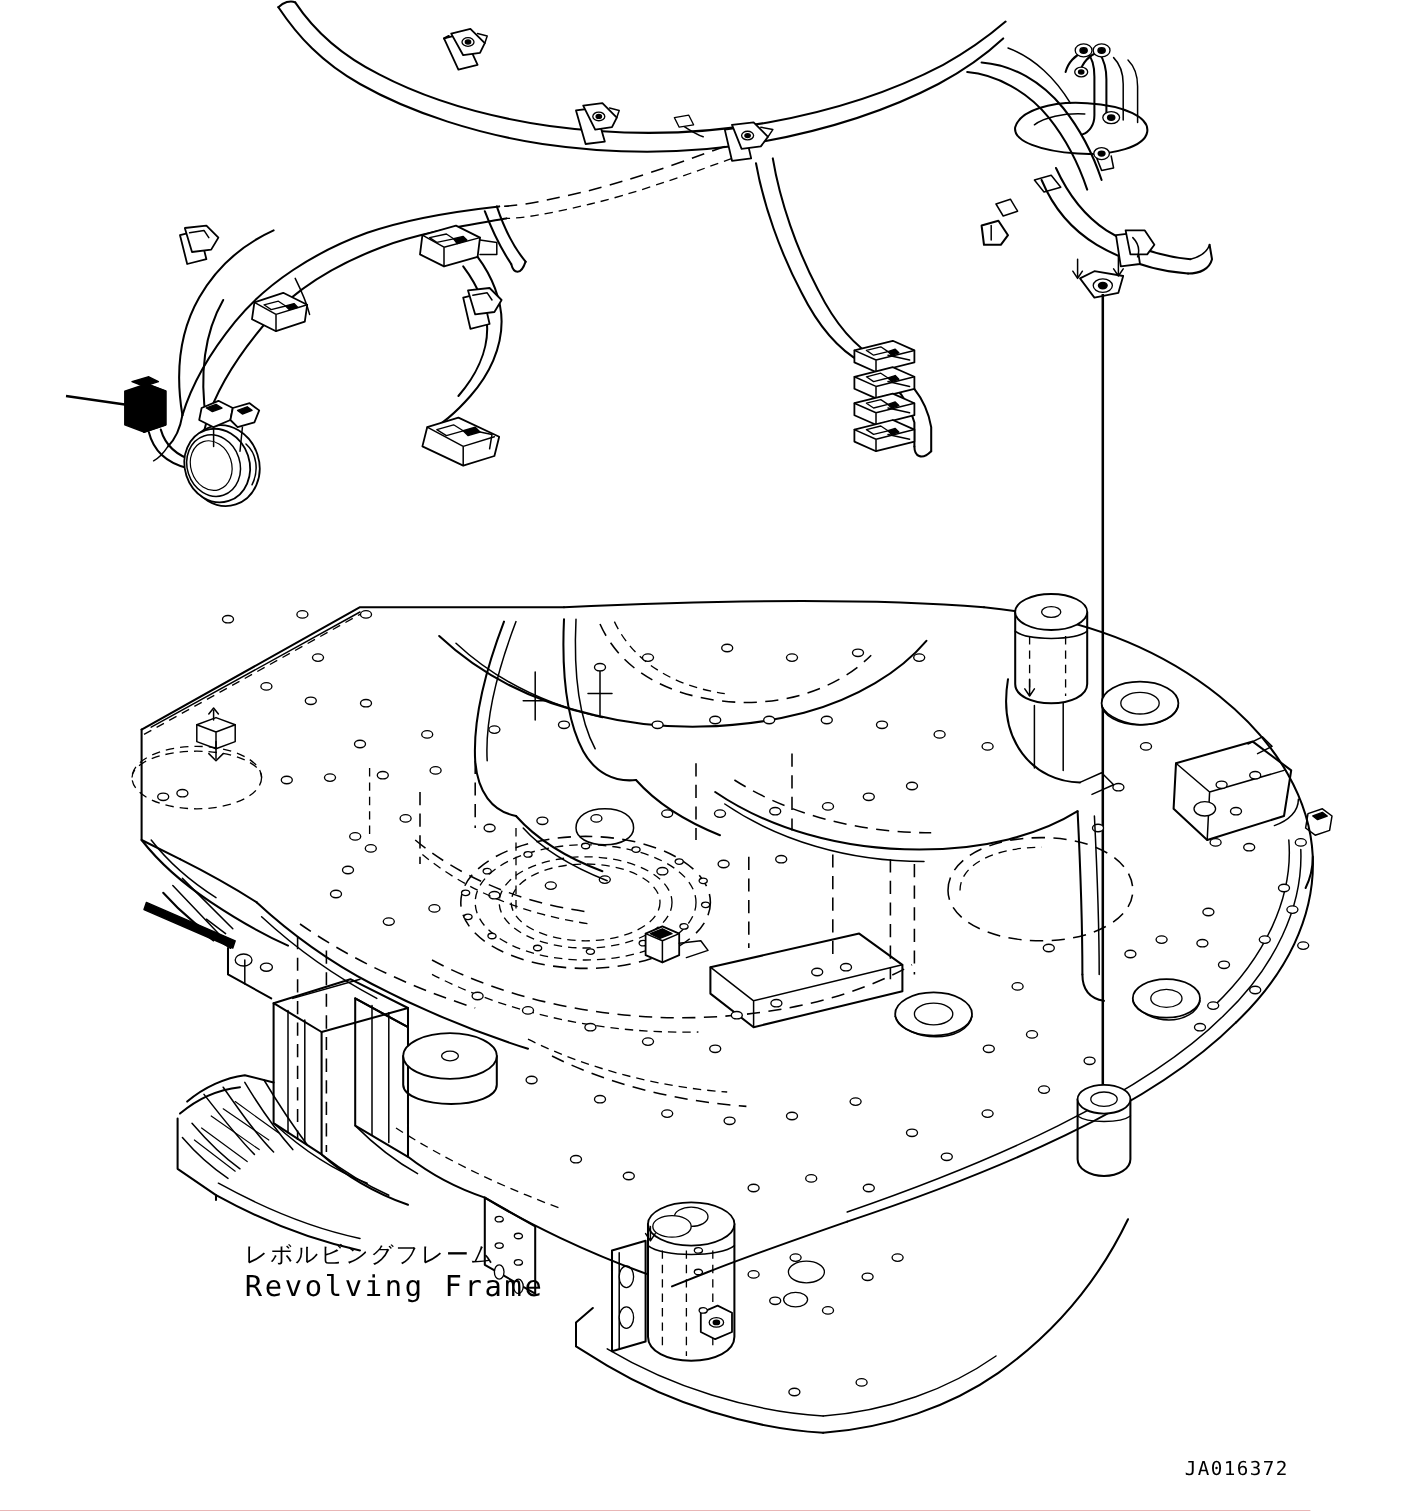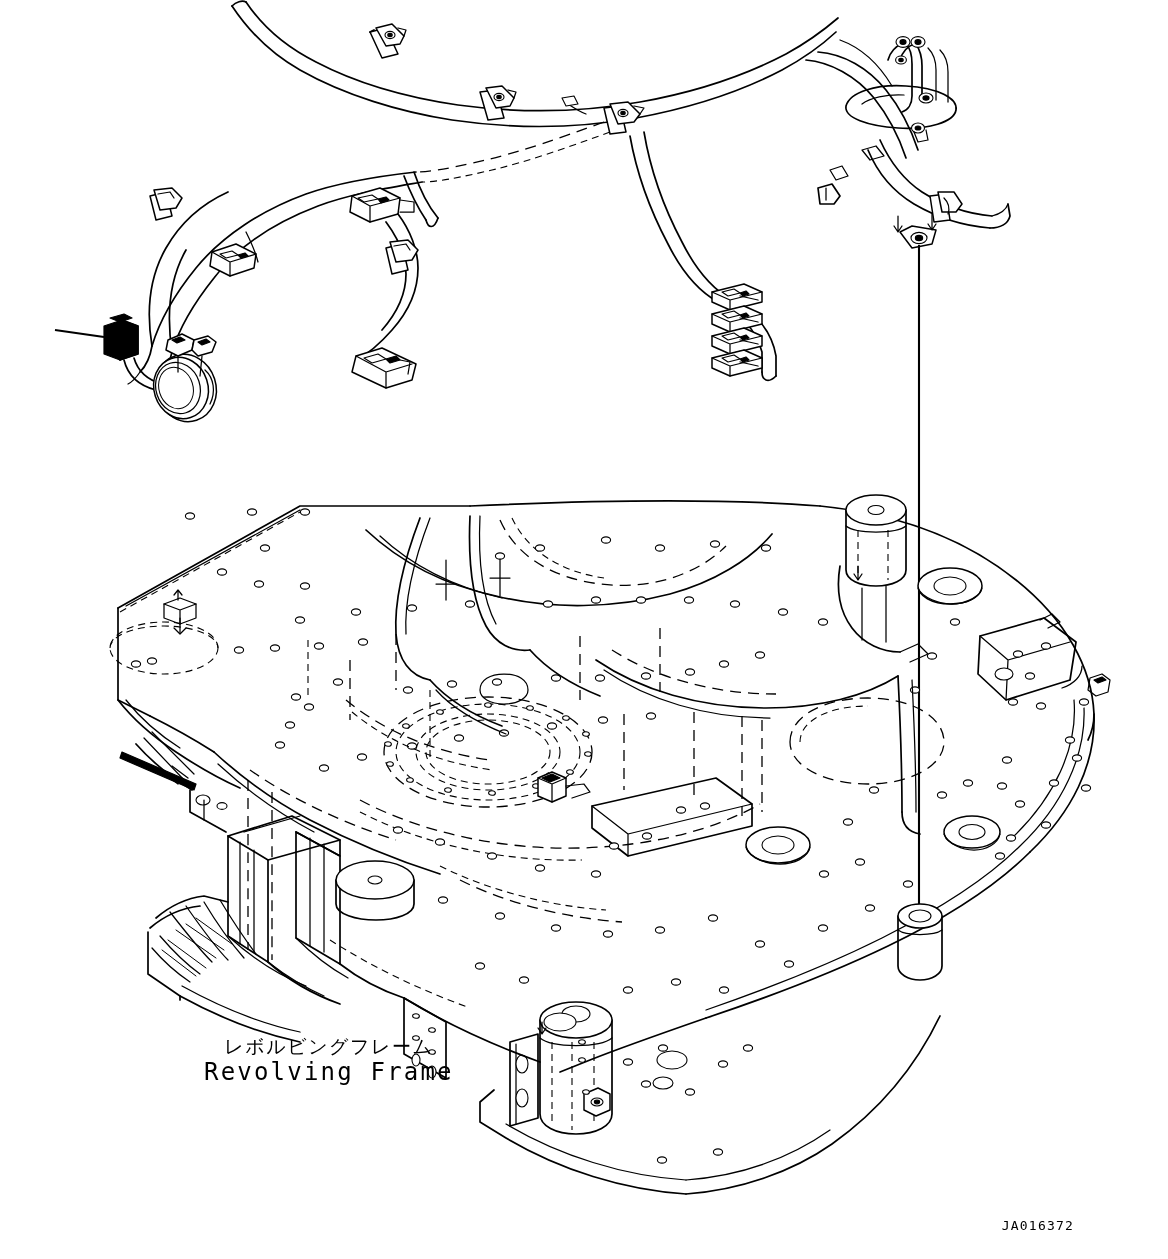--- a/index.html
+++ b/index.html
@@ -14,21 +14,20 @@
     position: relative;
     font-family: "Liberation Sans", sans-serif;
     overflow: hidden;
   }
   #diagram-root {
     position: absolute;
     left: 0; top: 0;
     width: 1092px;
     height: 1259px;
     background: #b91c1c;
-    text-align: center;
   }
   #diagram-svg {
     display: block;
     width: 1168px;
     height: 1259px;
   }
   .label-block {
     position: absolute;
     left: 204px;
     top: 1036px;
@@ -48,21 +47,21 @@
     font-size: 24px;
     letter-spacing: 2.2px;
     white-space: nowrap;
     margin-top: 2px;
   }
   .drawing-number {
     position: absolute;
     right: 18px;
     bottom: 26px;
     font-family: "DejaVu Sans Mono", monospace;
-    font-size: 13px;
+    font-size: 16px;
     letter-spacing: 1.2px;
     color: #000000;
     user-select: none;
   }
 </style>
 </head>
 <body>
 
 <div id="diagram-root">
 

